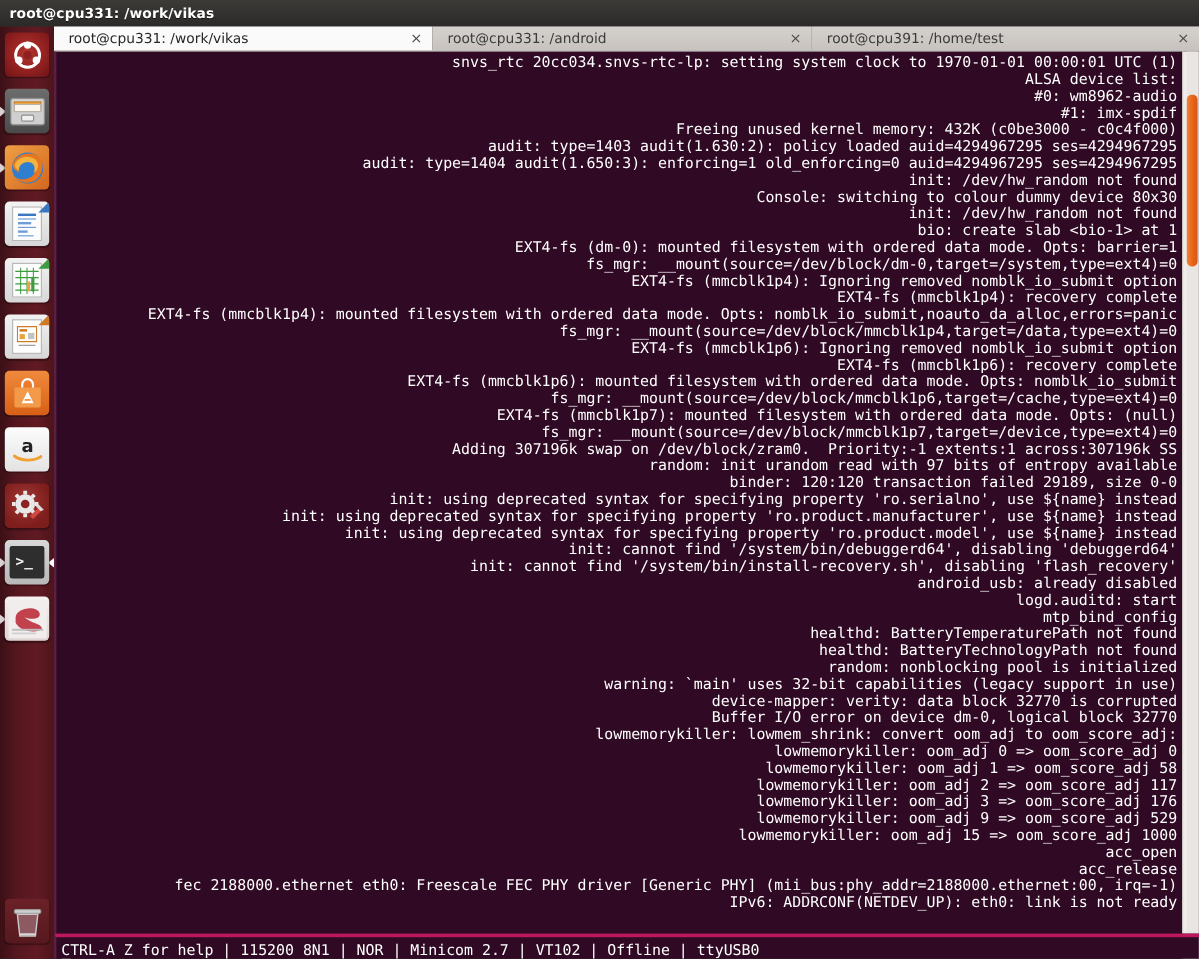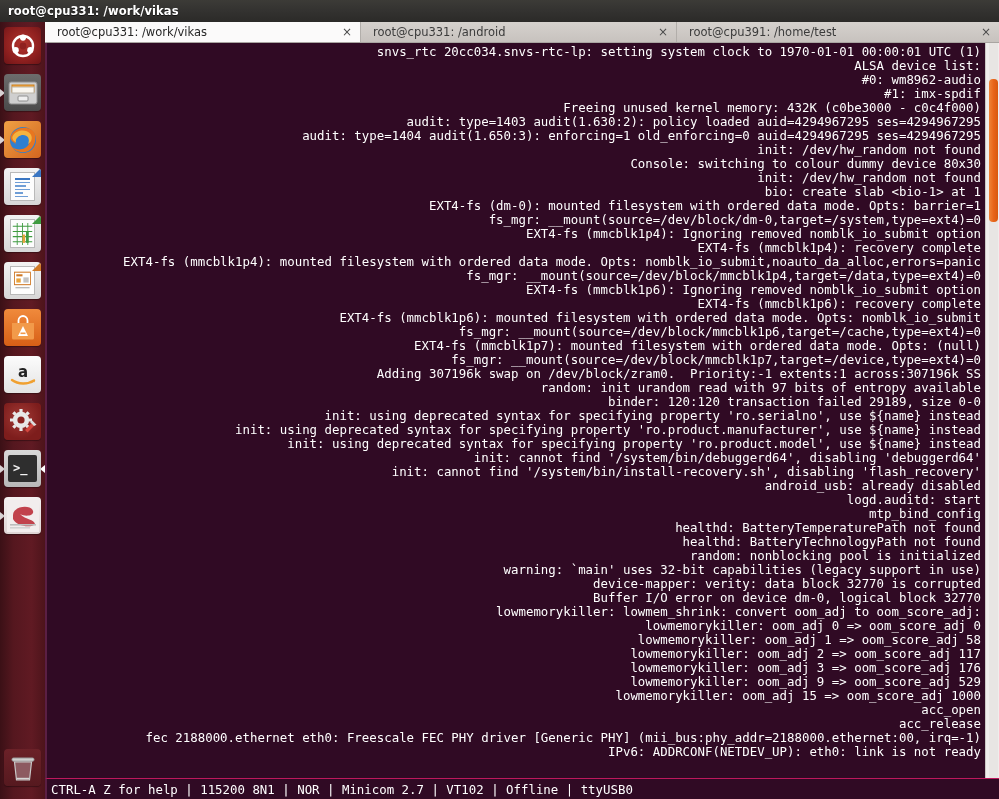--- a/index.html
+++ b/index.html
@@ -197,21 +197,21 @@
     background: linear-gradient(to right,#f08437,#e8651a,#d8580f);
     border-radius: 4px;
   }
 
   
   #statusbar {
     position: absolute; left: 0; bottom: 0;
     width: 954px; height: 21px;
     background: #300a24;
     border-left: 2px solid #5b1f44;
-    border-top: 1px solid #be185d;
+    border-top: 3px solid #be185d;
     color: #ffffff;
     font-family: "DejaVu Sans Mono", monospace;
     font-size: 12.4px;
     line-height: 21px;
     padding-left: 4px;
     white-space: pre;
     z-index: 12;
   }
   #bottom-strip {
     position: absolute; left: 0; bottom: 0;

